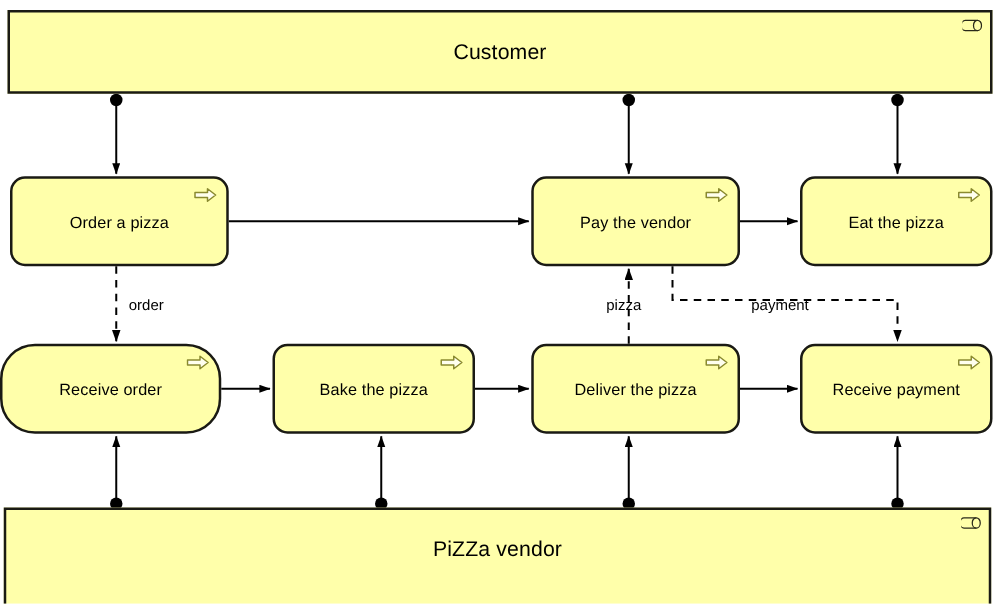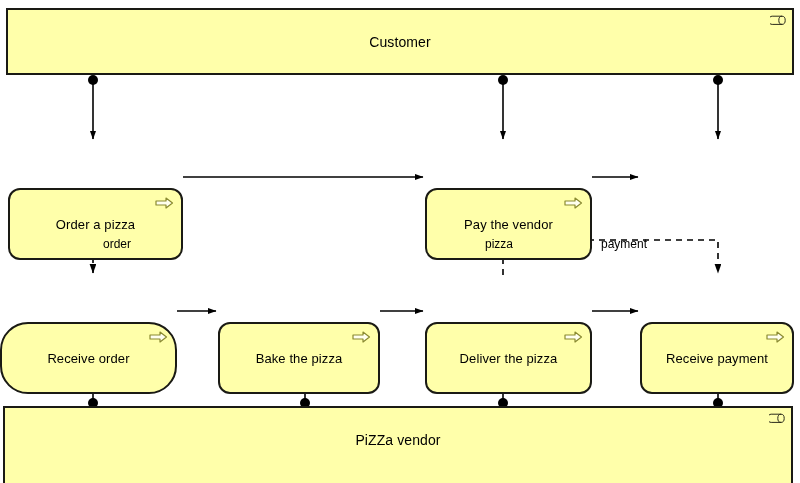--- a/index.html
+++ b/index.html
@@ -27,21 +27,21 @@
   .partition {
     position: absolute;
     background: #ffffaa;
     border: 2px solid #1a1a14;
     box-sizing: border-box;
     display: flex;
     align-items: center;
     justify-content: center;
   }
   .partition-label {
-    font-size: 14px;
+    font-size: 17px;
     color: #000000;
     letter-spacing: 0.1px;
     text-align: center;
   }
   .partition-icon {
     position: absolute;
     top: 5px;
     right: 6px;
     width: 16px;
     height: 11px;
@@ -49,21 +49,20 @@
   
   .activity {
     position: absolute;
     background: #ffffaa;
     border: 2px solid #1a1a14;
     border-radius: 12px;
     box-sizing: border-box;
     display: flex;
     align-items: center;
     justify-content: center;
-    margin-top: 47px;
   }
   .activity-label {
     font-size: 13px;
     color: #000000;
     text-align: center;
     letter-spacing: 0.1px;
     pointer-events: none;
   }
   .activity-icon {
     position: absolute;
@@ -163,20 +162,26 @@
     </svg>
   </div>
 
   <div class="activity" style="left:425px; top:141px; width:167px; height:72px;">
     <span class="activity-label">Pay the vendor</span>
     <svg class="activity-icon" viewBox="0 0 19 14">
       <path d="M1,5 L11,5 L11,2 L17.5,7 L11,12 L11,9 L1,9 z" fill="#ffffee" stroke="#8a8a30" stroke-width="1.2" stroke-linejoin="round"></path>
     </svg>
   </div>
 
+  <div class="activity" style="left:640px; top:141px; width:154px; height:72px;">
+    <span class="activity-label">Eat the pizza</span>
+    <svg class="activity-icon" viewBox="0 0 19 14">
+      <path d="M1,5 L11,5 L11,2 L17.5,7 L11,12 L11,9 L1,9 z" fill="#ffffee" stroke="#8a8a30" stroke-width="1.2" stroke-linejoin="round"></path>
+    </svg>
+  </div>
 
   <div class="activity" style="left:0px; top:275px; width:177px; height:72px;border-radius:28px;">
     <span class="activity-label">Receive order</span>
     <svg class="activity-icon" viewBox="0 0 19 14">
       <path d="M1,5 L11,5 L11,2 L17.5,7 L11,12 L11,9 L1,9 z" fill="#ffffee" stroke="#8a8a30" stroke-width="1.2" stroke-linejoin="round"></path>
     </svg>
   </div>
 
   <div class="activity" style="left:218px; top:275px; width:162px; height:72px;">
     <span class="activity-label">Bake the pizza</span>

